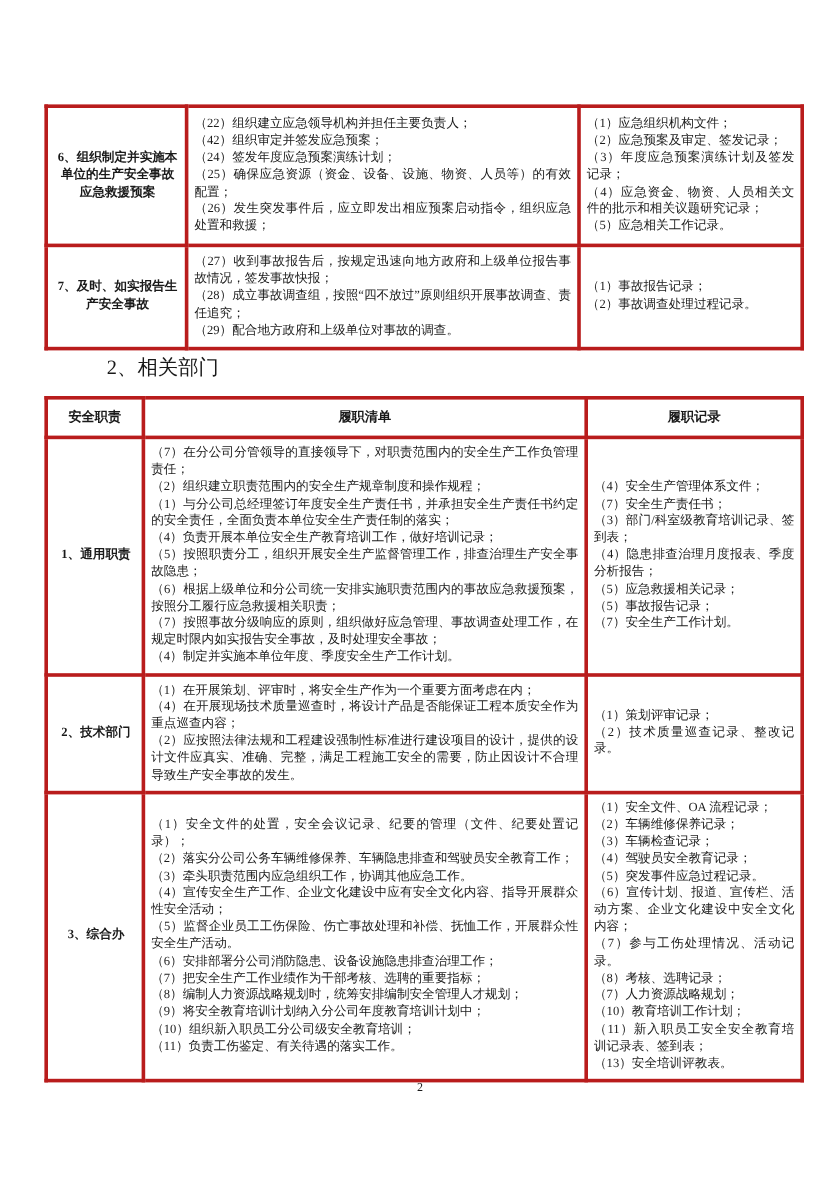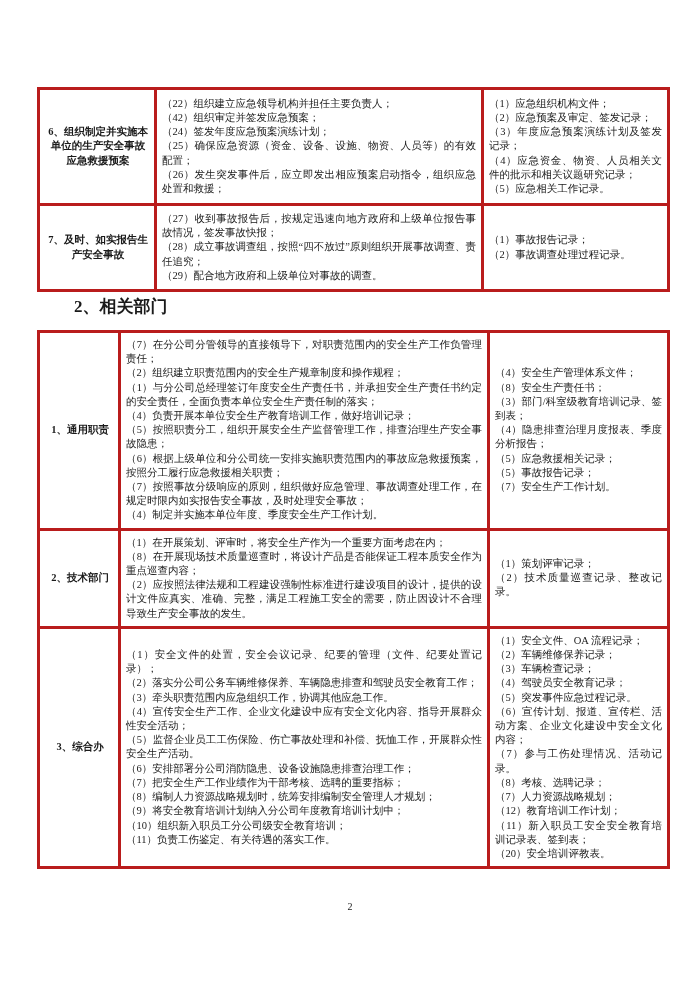--- a/index.html
+++ b/index.html
@@ -41,23 +41,23 @@
   #table1{left:37px;top:87px;width:630px;}
   #table1 .r0{height:116px;}
   #table1 .r1{height:86px;}
   #table2{left:37px;top:330px;width:630px;}
   #table2 .rh{height:33px;}
   #table2 .r0{height:185px;}
   #table2 .r1{height:85px;}
   #table2 .r2{height:207px;}
   .section-heading{
     position:absolute;
-    left:74px;top:295px;
+    left:89px;top:295px;
     font-size:17px;
-    font-weight:bold;
+    font-weight:normal;
   }
   .page-number{
     position:absolute;
     left:0;right:0;top:901px;
     text-align:center;
     font-size:10px;
   }
 </style>
 </head>
 <body>
@@ -105,47 +105,52 @@
 
   <div class="section-heading">2、相关部门</div>
 
   <table id="table2">
     <colgroup>
         <col style="width:81px">
         <col style="width:369px">
         <col style="width:180px">
       </colgroup>
     <tbody>
+        <tr class="rh">
+      <th>安全职责</th>
+      <th>履职清单</th>
+      <th>履职记录</th>
+    </tr>
     <tr class="r0">
       <td class="duty-cell">1、通用职责</td>
       <td>
             <div class="item">（7）在分公司分管领导的直接领导下，对职责范围内的安全生产工作负管理责任；</div>
             <div class="item">（2）组织建立职责范围内的安全生产规章制度和操作规程；</div>
             <div class="item">（1）与分公司总经理签订年度安全生产责任书，并承担安全生产责任书约定的安全责任，全面负责本单位安全生产责任制的落实；</div>
             <div class="item">（4）负责开展本单位安全生产教育培训工作，做好培训记录；</div>
             <div class="item">（5）按照职责分工，组织开展安全生产监督管理工作，排查治理生产安全事故隐患；</div>
             <div class="item">（6）根据上级单位和分公司统一安排实施职责范围内的事故应急救援预案，按照分工履行应急救援相关职责；</div>
             <div class="item">（7）按照事故分级响应的原则，组织做好应急管理、事故调查处理工作，在规定时限内如实报告安全事故，及时处理安全事故；</div>
             <div class="item">（4）制定并实施本单位年度、季度安全生产工作计划。</div>
           </td>
       <td>
             <div class="item">（4）安全生产管理体系文件；</div>
-            <div class="item">（8）安全生产责任书；</div>
+            <div class="item">（7）安全生产责任书；</div>
             <div class="item">（3）部门/科室级教育培训记录、签到表；</div>
             <div class="item">（4）隐患排查治理月度报表、季度分析报告；</div>
             <div class="item">（5）应急救援相关记录；</div>
             <div class="item">（5）事故报告记录；</div>
             <div class="item">（7）安全生产工作计划。</div>
           </td>
     </tr>
     <tr class="r1">
       <td class="duty-cell">2、技术部门</td>
       <td>
             <div class="item">（1）在开展策划、评审时，将安全生产作为一个重要方面考虑在内；</div>
-            <div class="item">（8）在开展现场技术质量巡查时，将设计产品是否能保证工程本质安全作为重点巡查内容；</div>
+            <div class="item">（4）在开展现场技术质量巡查时，将设计产品是否能保证工程本质安全作为重点巡查内容；</div>
             <div class="item">（2）应按照法律法规和工程建设强制性标准进行建设项目的设计，提供的设计文件应真实、准确、完整，满足工程施工安全的需要，防止因设计不合理导致生产安全事故的发生。</div>
           </td>
       <td>
             <div class="item">（1）策划评审记录；</div>
             <div class="item">（2）技术质量巡查记录、整改记录。</div>
           </td>
     </tr>
     <tr class="r2">
       <td class="duty-cell">3、综合办</td>
       <td>
@@ -164,23 +169,23 @@
       <td>
             <div class="item">（1）安全文件、OA 流程记录；</div>
             <div class="item">（2）车辆维修保养记录；</div>
             <div class="item">（3）车辆检查记录；</div>
             <div class="item">（4）驾驶员安全教育记录；</div>
             <div class="item">（5）突发事件应急过程记录。</div>
             <div class="item">（6）宣传计划、报道、宣传栏、活动方案、企业文化建设中安全文化内容；</div>
             <div class="item">（7）参与工伤处理情况、活动记录。</div>
             <div class="item">（8）考核、选聘记录；</div>
             <div class="item">（7）人力资源战略规划；</div>
-            <div class="item">（12）教育培训工作计划；</div>
+            <div class="item">（10）教育培训工作计划；</div>
             <div class="item">（11）新入职员工安全安全教育培训记录表、签到表；</div>
-            <div class="item">（20）安全培训评教表。</div>
+            <div class="item">（13）安全培训评教表。</div>
           </td>
     </tr>
   </tbody>
     </table>
 
   <div class="page-number">2</div>
 
 </div>
 
 </body></html>

